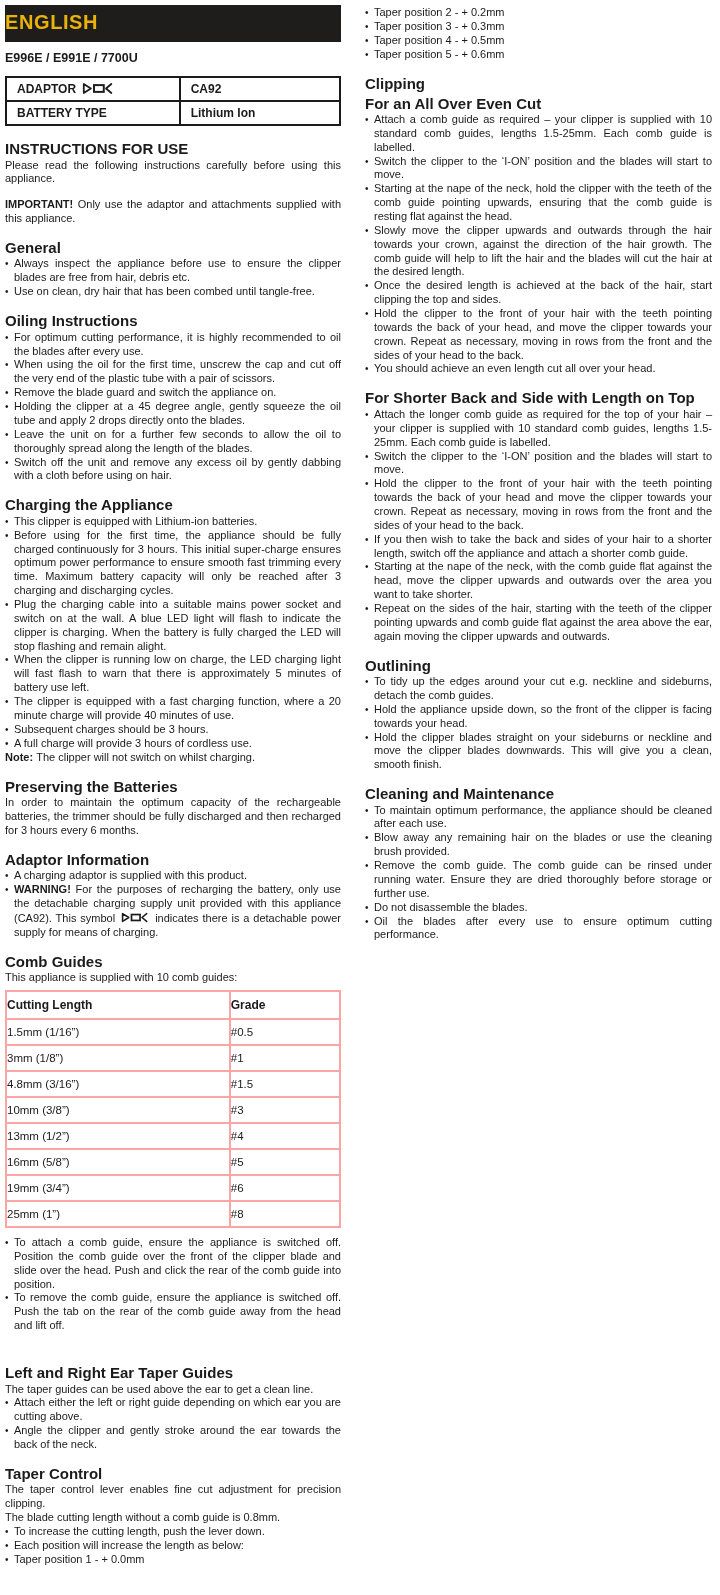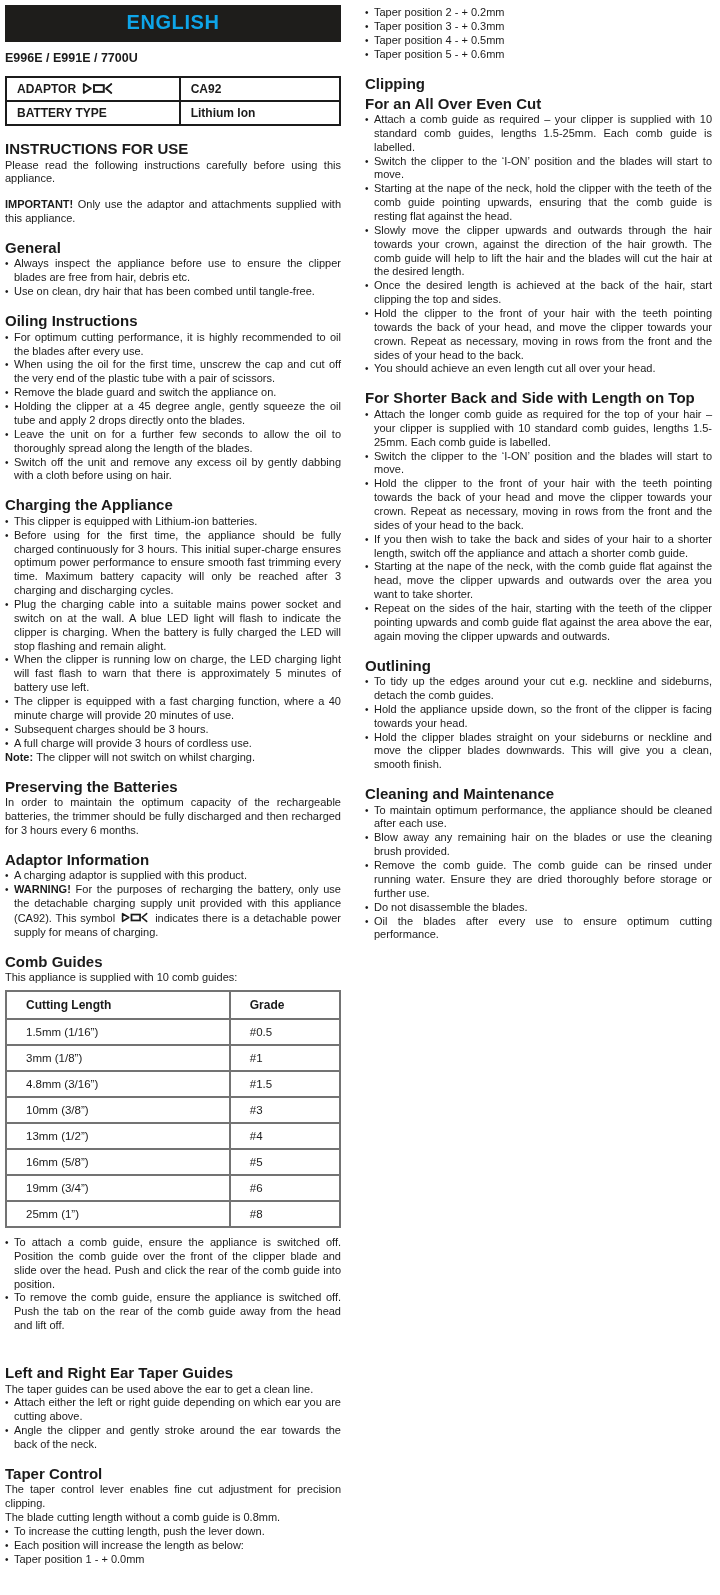--- a/index.html
+++ b/index.html
@@ -8,21 +8,21 @@
     font-family:"Liberation Sans", sans-serif;
     color:#1b1b1b;
     -webkit-font-smoothing:antialiased;
   }
   .page{display:flex;gap:24px;padding:5px 8px 0 5px;box-sizing:border-box;}
   .col{box-sizing:border-box;}
   .col-left{width:336px;flex:none;}
   .col-right{width:347px;flex:none;padding-top:1px;}
 
   .banner{
-    background:#1e1d1b;color:#0ea5e9;text-align:center;
+    background:#1e1d1b;color:#eab308;
     font-weight:bold;font-size:20px;letter-spacing:0.6px;
     padding:6px 0 8px;
   }
   .models{text-align:left;font-weight:bold;font-size:12.5px;margin:9px 0 11px;}
 
   table.spec{width:100%;border-collapse:collapse;margin:0 0 13px 0;}
   table.spec td{
     border:2px solid #1b1b1b;font-weight:bold;font-size:12px;
     padding:4px 10px;vertical-align:middle;
   }
@@ -32,21 +32,21 @@
   .doc-section.gap-before{margin-top:30px;}
   .heading{font-weight:bold;font-size:15px;line-height:1.3;}
   .para{font-size:11px;line-height:1.26;text-align:justify;margin:0;}
   .bullet{display:flex;font-size:11px;line-height:1.26;}
   .dot{flex:none;width:9px;font-size:10px;line-height:14px;}
   .btext{flex:1;text-align:justify;}
   .para b,.btext b{font-weight:bold;}
 
   table.comb{width:100%;border-collapse:collapse;margin:5px 0 8px 0;}
   table.comb td{
-    border:2px solid #737373;font-size:11.5px;padding:6px 19px;
+    border:2px solid #fca5a5;font-size:11.5px;padding:6px 0;
     vertical-align:middle;
   }
   table.comb tr.hdr td{font-weight:bold;font-size:12px;}
   table.comb td.c0{width:67%;}
 
   .sym{display:inline-block;vertical-align:-2px;margin:0 6px;}
   .sym svg{display:block;}
 </style>
 </head>
 <body>
@@ -130,21 +130,21 @@
           <div class="bullet">
             <span class="dot">•</span>
             <span class="btext">Plug the charging cable into a suitable mains power socket and switch on at the wall. A blue LED light will flash to indicate the clipper is charging. When the battery is fully charged the LED will stop flashing and remain alight.</span>
           </div>
           <div class="bullet">
             <span class="dot">•</span>
             <span class="btext">When the clipper is running low on charge, the LED charging light will fast flash to warn that there is approximately 5 minutes of battery use left.</span>
           </div>
           <div class="bullet">
             <span class="dot">•</span>
-            <span class="btext">The clipper is equipped with a fast charging function, where a 40 minute charge will provide 20 minutes of use.</span>
+            <span class="btext">The clipper is equipped with a fast charging function, where a 20 minute charge will provide 40 minutes of use.</span>
           </div>
           <div class="bullet">
             <span class="dot">•</span>
             <span class="btext">Subsequent charges should be 3 hours.</span>
           </div>
           <div class="bullet">
             <span class="dot">•</span>
             <span class="btext">A full charge will provide 3 hours of cordless use.</span>
           </div>
           <div class="para"><b>Note: </b>The clipper will not switch on whilst charging.</div>

